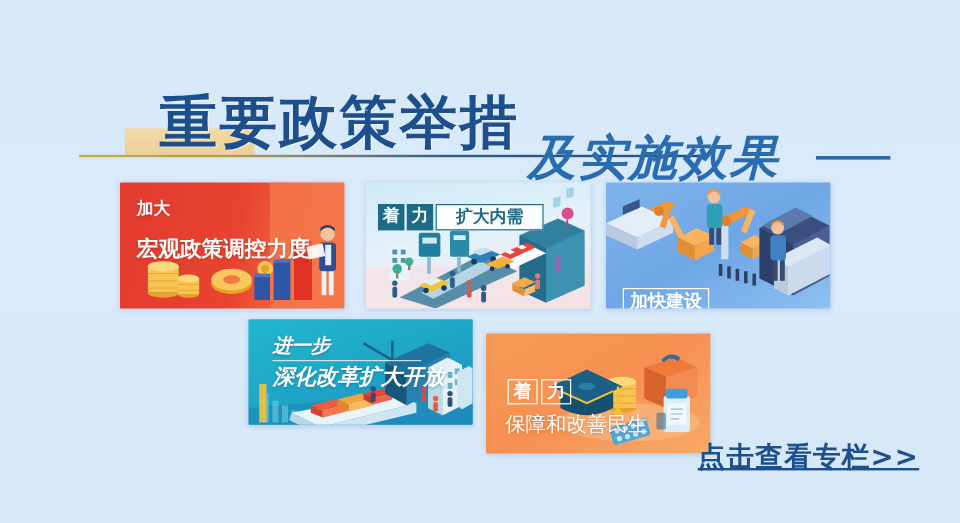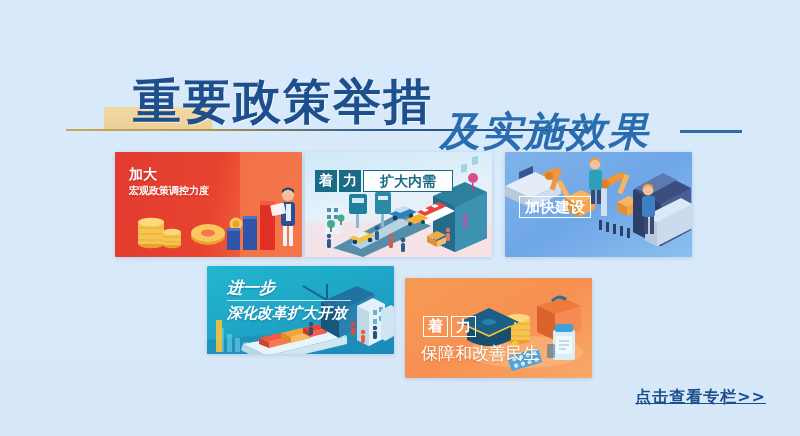--- a/index.html
+++ b/index.html
@@ -80,33 +80,33 @@
     z-index: 8;
     line-height: 1.22;
     white-space: nowrap;
     font-weight: bold;
   }
   .line1 { display: block; }
   .line2 { display: block; }
 
   
   #card1 {
-    left: 115px; top: 152px;
+    left: 100px; top: 152px;
     width: 187px; height: 105px;
     background: linear-gradient(100deg, #e23b30 0%, #e8432f 52%, #f2693f 78%, #f4764a 100%);
     text-decoration: underline;
   }
   #card1 .card-text {
     left: 14px; top: 14px;
     color: #ffffff;
     font-size: 15px;
     text-shadow: 0 1px 2px rgba(150,30,15,0.45);
   }
   #card1 .line1 { font-size: 14px; }
-  #card1 .line2 { font-size: 10px; margin-top: 2px; }
+  #card1 .line2 { font-size: 18px; margin-top: 14px; }
 
   
   #card2 {
     left: 305px; top: 152px;
     width: 187px; height: 105px;
     background: linear-gradient(170deg, #cfe9f7 0%, #e4f1fa 45%, #f6e4e6 100%);
   }
   #card2 .tagrow { position: absolute; left: 10px; top: 18px; display: flex; z-index: 9;}
   .tag-solid {
     background: #1b6b86;
@@ -133,20 +133,21 @@
     width: 187px; height: 105px;
     background: linear-gradient(150deg, #7fb3ea 0%, #6fa6e6 50%, #8cc0f0 100%);
   }
   #card3 .card-text { left: 14px; top: 44px; }
   #card3 .line1 {
     display: inline-block;
     font-size: 15px;
     color: #ffffff;
     border: 1.5px solid #ffffff;
     padding: 1px 5px;
+    margin-top: 44px;
   }
   #card3 .line2 {
     font-size: 17px;
     color: #ffffff;
     margin-top: 5px;
     text-shadow: 0 1px 2px rgba(30,70,130,0.4);
   }
 
   
   #card4 {
@@ -156,21 +157,21 @@
   }
   #card4 .card-text { left: 20px; top: 12px; }
   #card4 .line1 {
     font-size: 16px; font-style: italic; color: #ffffff;
     text-shadow: 0 1px 2px rgba(10,80,110,0.45);
   }
   #card4 .underline {
     width: 124px; height: 1px; background: rgba(255,255,255,0.75); margin: 2px 0 3px 0;
   }
   #card4 .line2 {
-    font-size: 15px; font-style: italic; color: #ffffff;
+    font-size: 18px; font-style: italic; color: #ffffff;
     text-shadow: 0 1px 2px rgba(10,80,110,0.45);
   }
 
   
   #card5 {
     left: 405px; top: 278px;
     width: 187px; height: 100px;
     background: linear-gradient(150deg, #f59b54 0%, #f79052 50%, #f8a968 100%);
   }
   #card5 .tagrow { position: absolute; left: 18px; top: 38px; display: flex; z-index: 9; }
@@ -189,22 +190,22 @@
     text-shadow: 0 1px 2px rgba(170,85,25,0.45);
     white-space: nowrap;
   }
 
   
   .art { position: absolute; inset: 0; z-index: 2; }
 
   
   .footer-link {
     position: absolute;
-    right: 34px; bottom: 28px;
-    font-size: 16px;
+    right: 34px; bottom: 40px;
+    font-size: 23px;
     font-weight: bold;
     color: #1d4f8c;
     letter-spacing: 1px;
     cursor: pointer;
     white-space: nowrap;
     text-decoration: underline;
   }
 </style>
 </head>
 <body>

